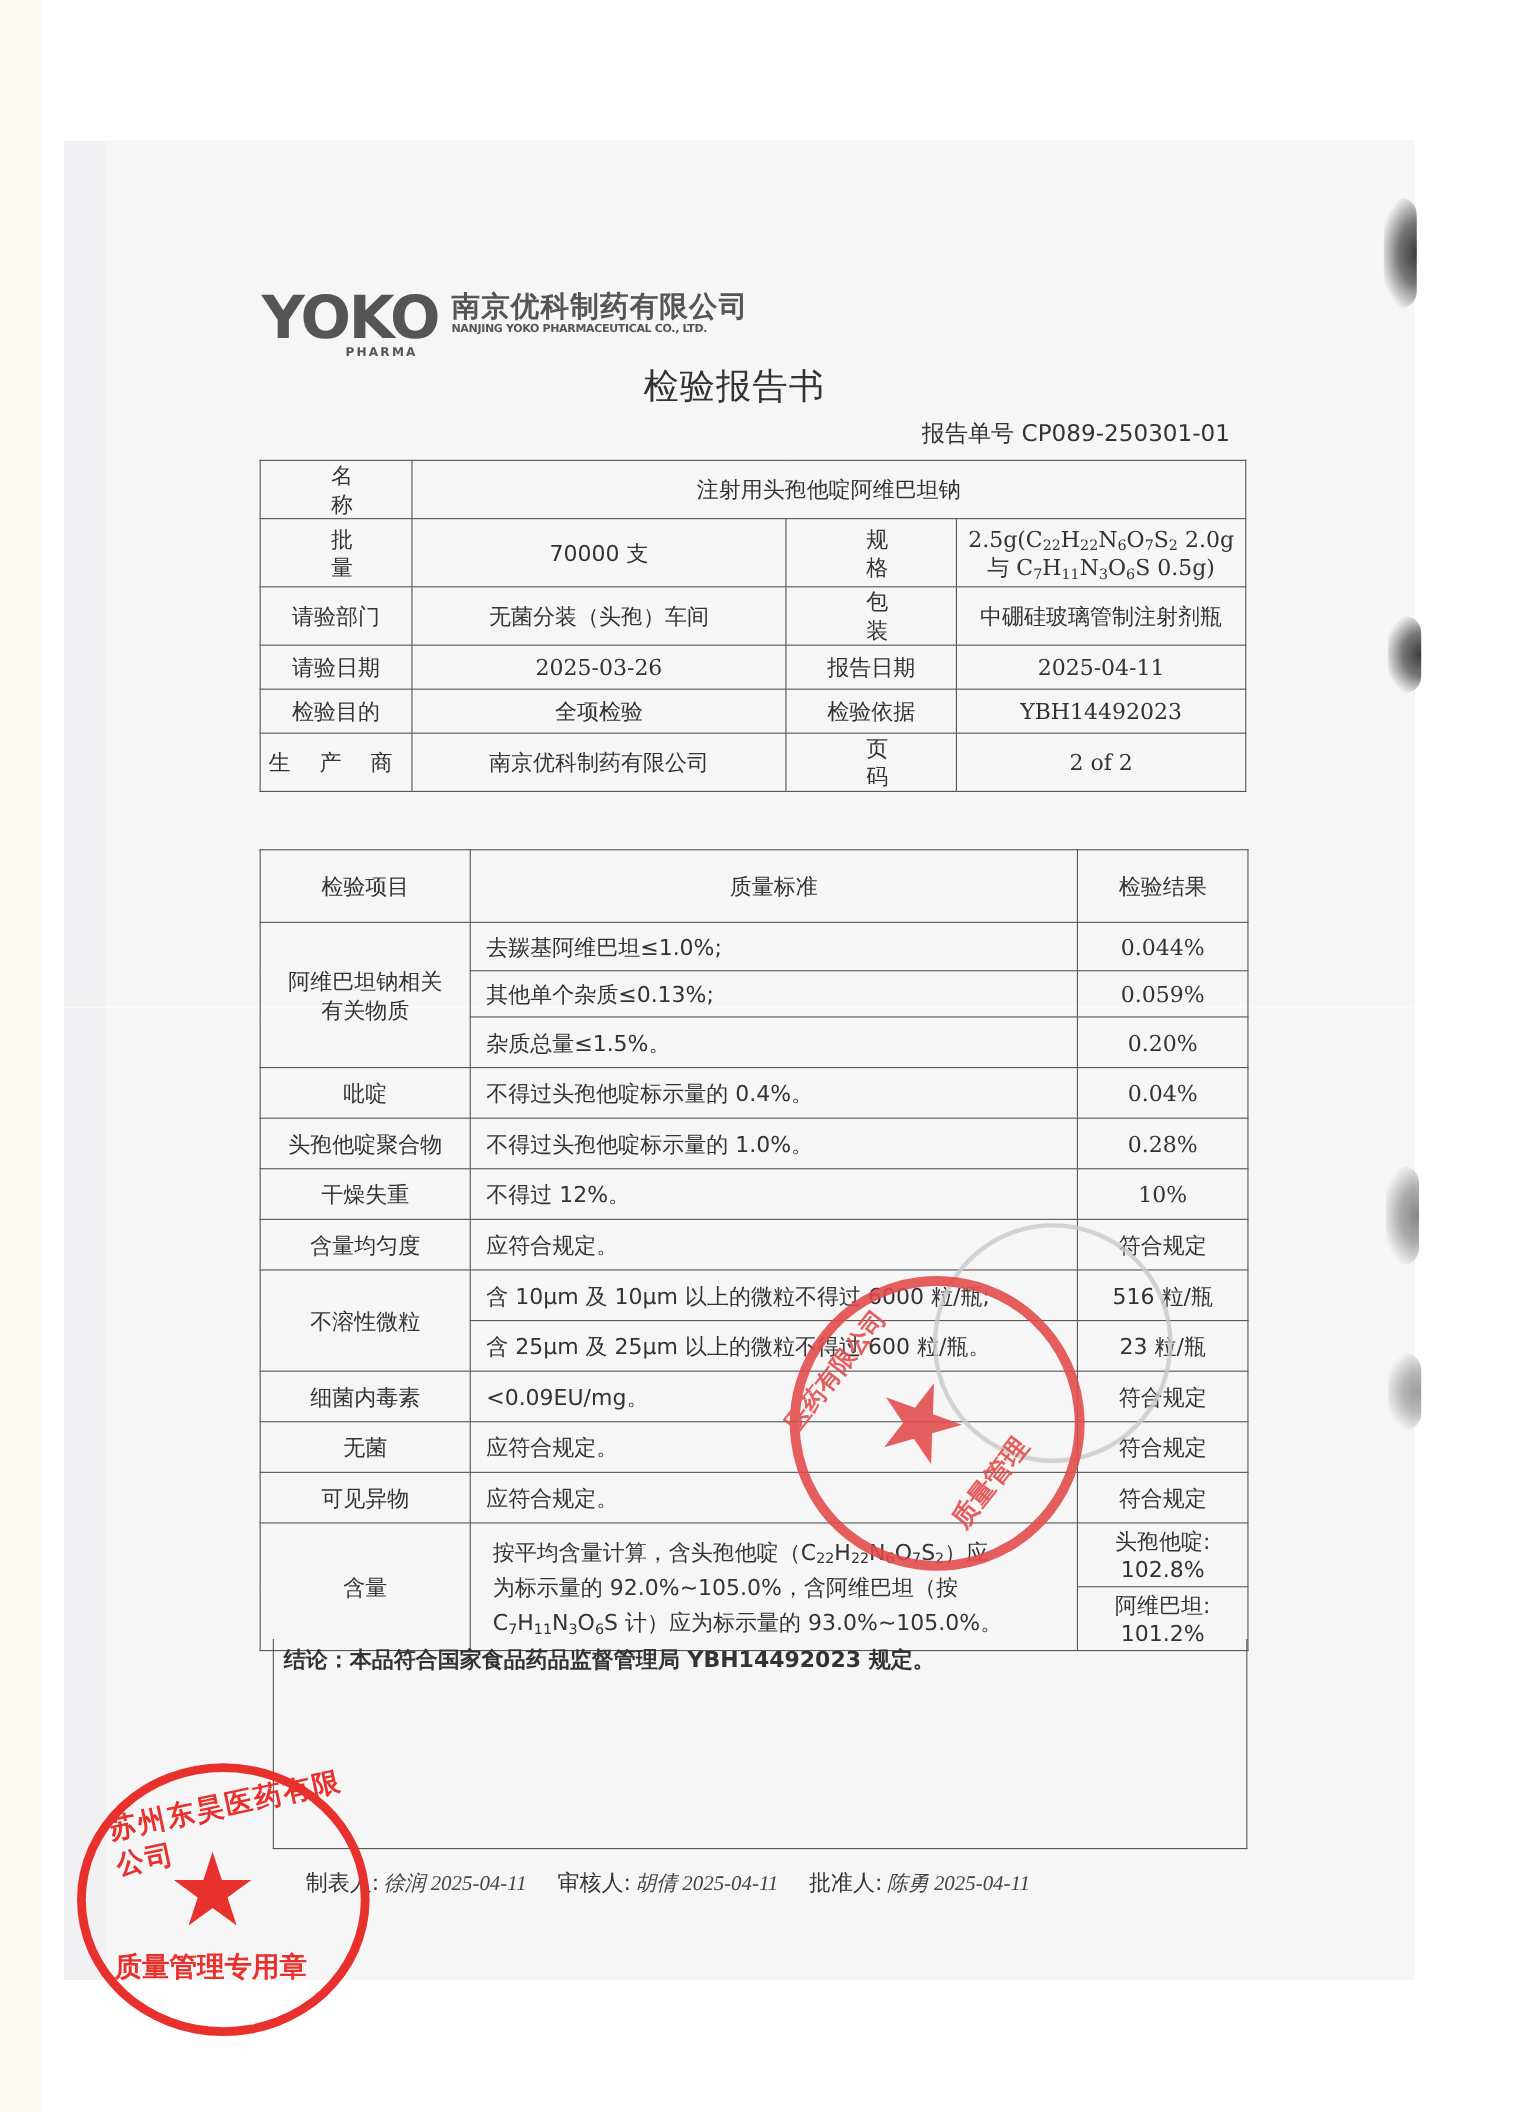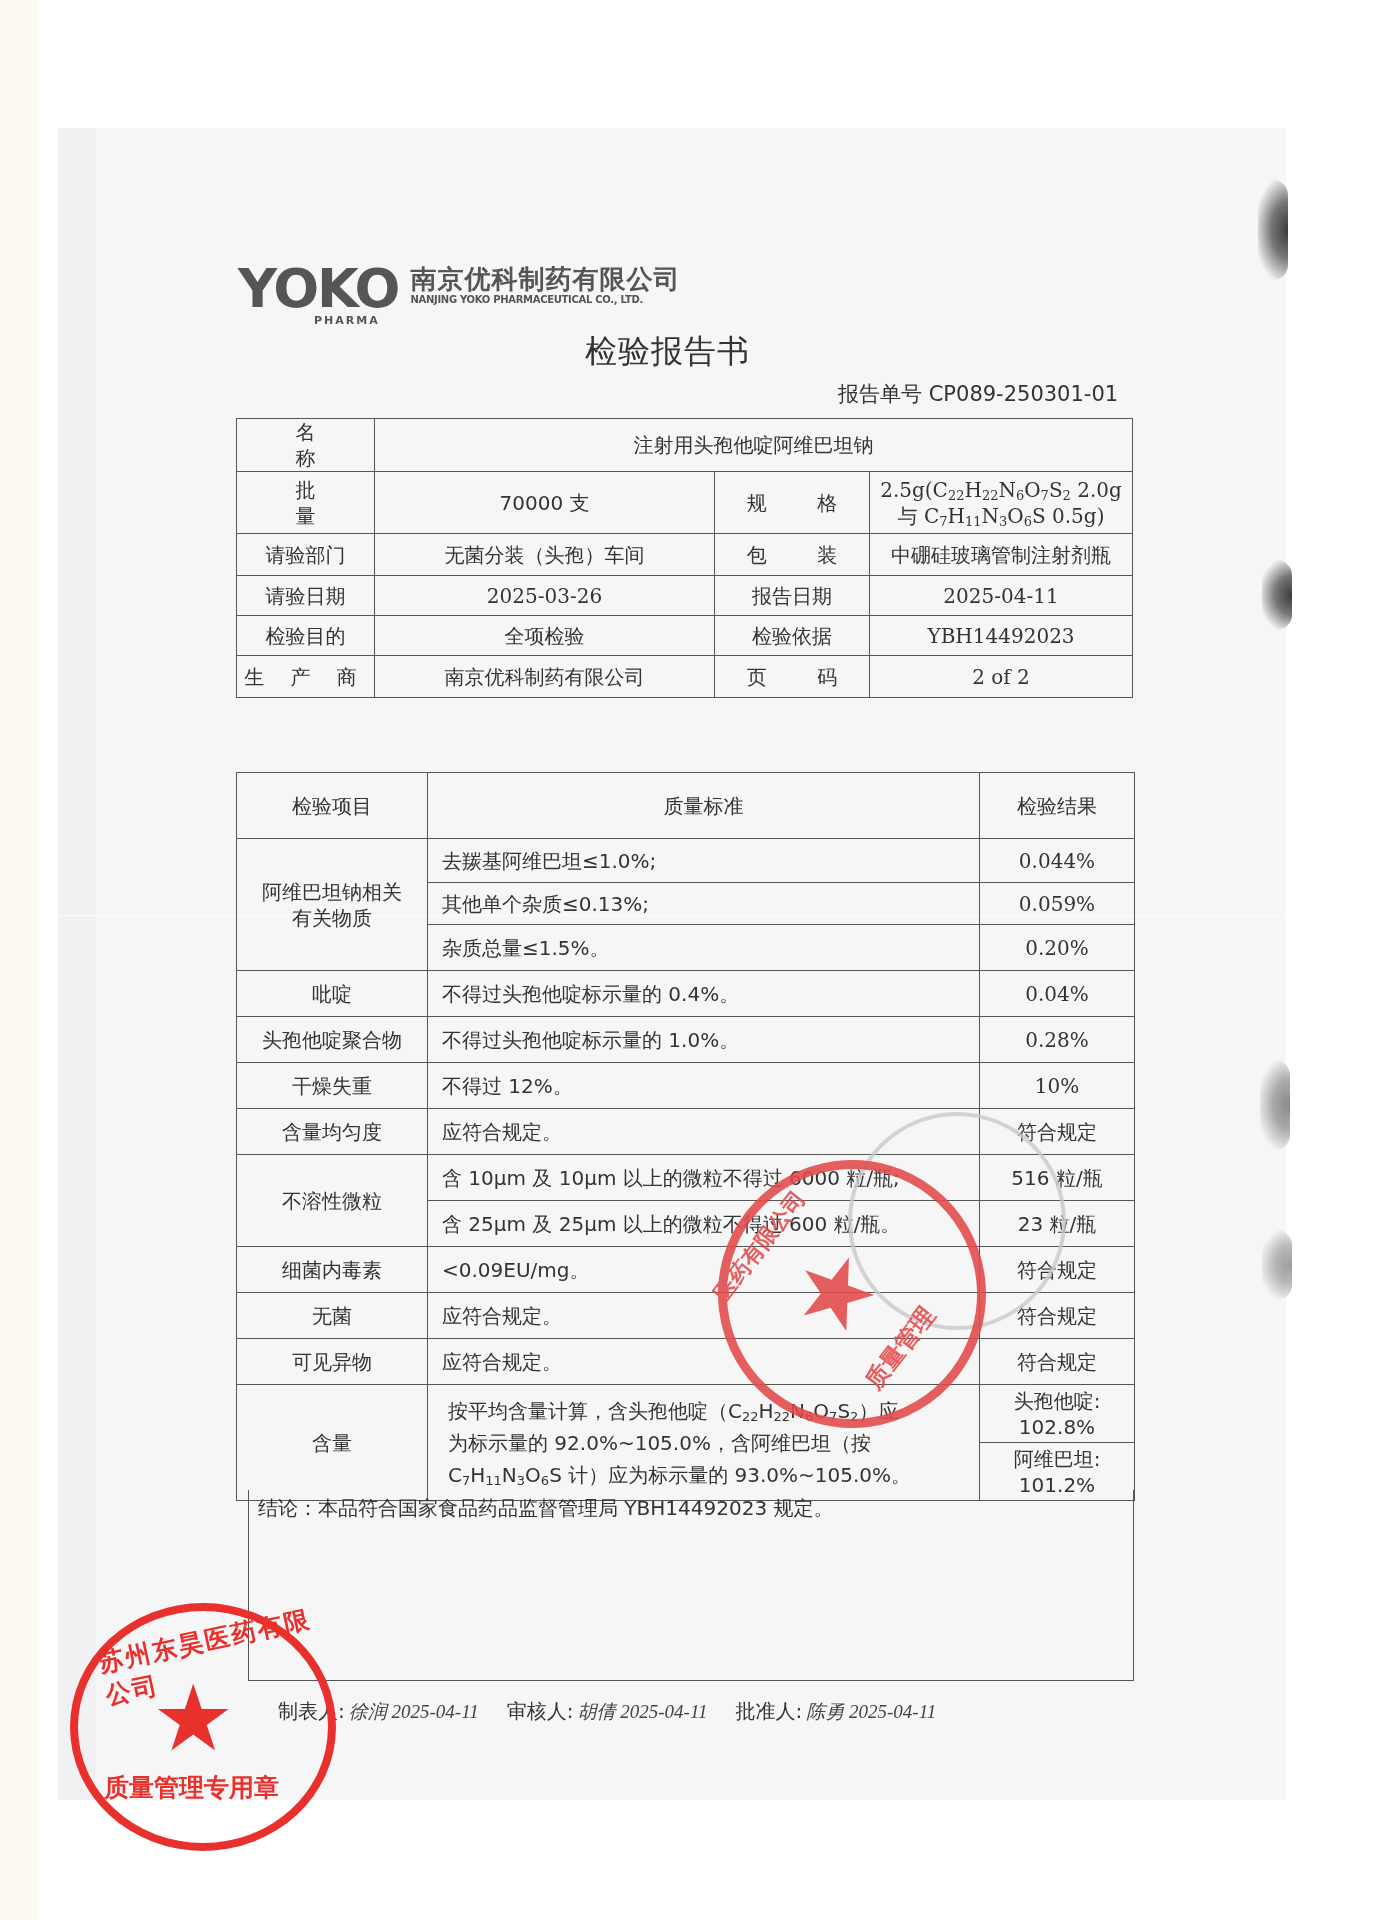--- a/index.html
+++ b/index.html
@@ -47,31 +47,31 @@
   .report-no { position: absolute; left: 838px; top: 380px; font-size: 21px; color: #333; }
   .report-no .val { }
 
   
   table { border-collapse: collapse; position: absolute; table-layout: fixed; }
   td, th {
     border: 1.5px solid #555; text-align: center; vertical-align: middle;
     font-size: 20px; color: #333; font-weight: normal; padding: 0 6px; line-height: 26px;
   }
   .cjk { font-family: "DejaVu Sans", sans-serif; }
-  .spaced { letter-spacing: 22px; padding-left: 28px; }
+  .spaced { letter-spacing: 22px; padding-left: 39px; }
   .info-table { left: 236px; top: 418px; width: 896px; }
   .results-table { left: 236px; top: 772px; width: 898px; }
   .results-table td.std { text-align: left; padding-left: 14px; }
   sub { font-size: 13px; vertical-align: -3px; line-height: 0; }
 
   .footer-box {
     position: absolute; left: 248px; top: 1490px; width: 884px; height: 190px;
     border: 1.5px solid #555; border-top: none;
   }
-  .conclusion { position: absolute; left: 258px; top: 1495px; font-size: 20px; color: #333; }
+  .conclusion { position: absolute; left: 258px; top: 1495px; font-size: 20px; color: #333; font-weight: bold; }
   .signatures {
     position: absolute; left: 278px; top: 1650px; font-size: 20px; color: #333; display: flex; gap: 0; margin-top: 48px;
   }
   .sig-block { display: flex; align-items: baseline; }
   .sig-hand {
     font-family: Liberation Serif, serif; font-style: italic; font-size: 19px; color: #444; margin-left: 4px; margin-right: 28px;
   }
 
   
   .stamp { position: absolute; border-radius: 50%; }

